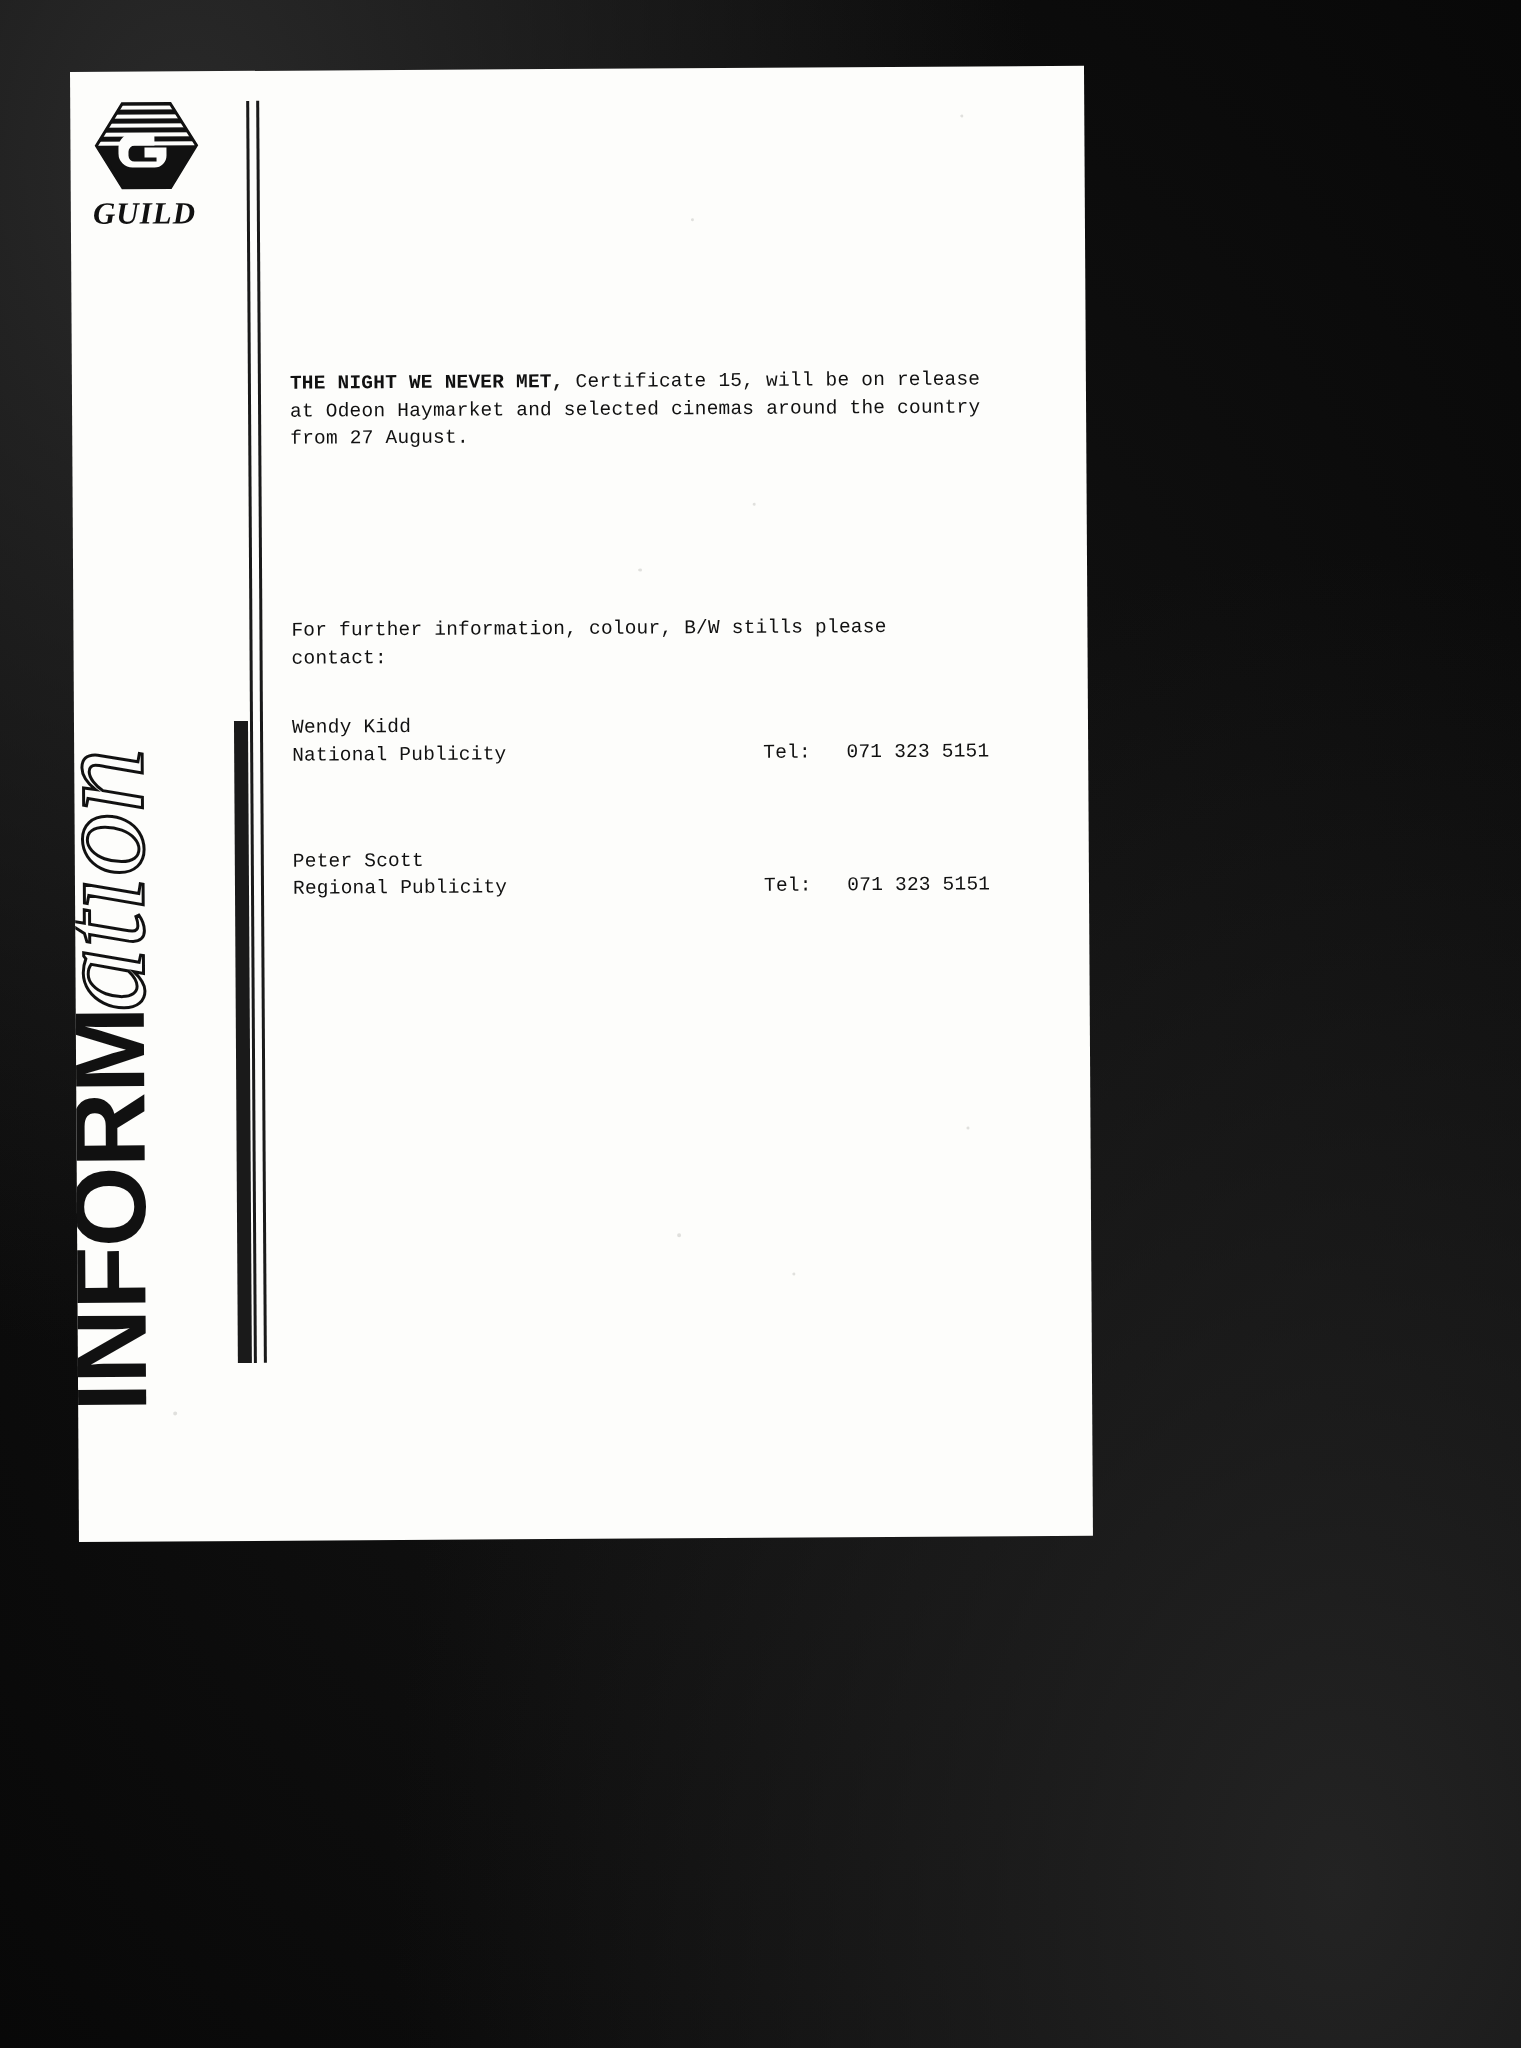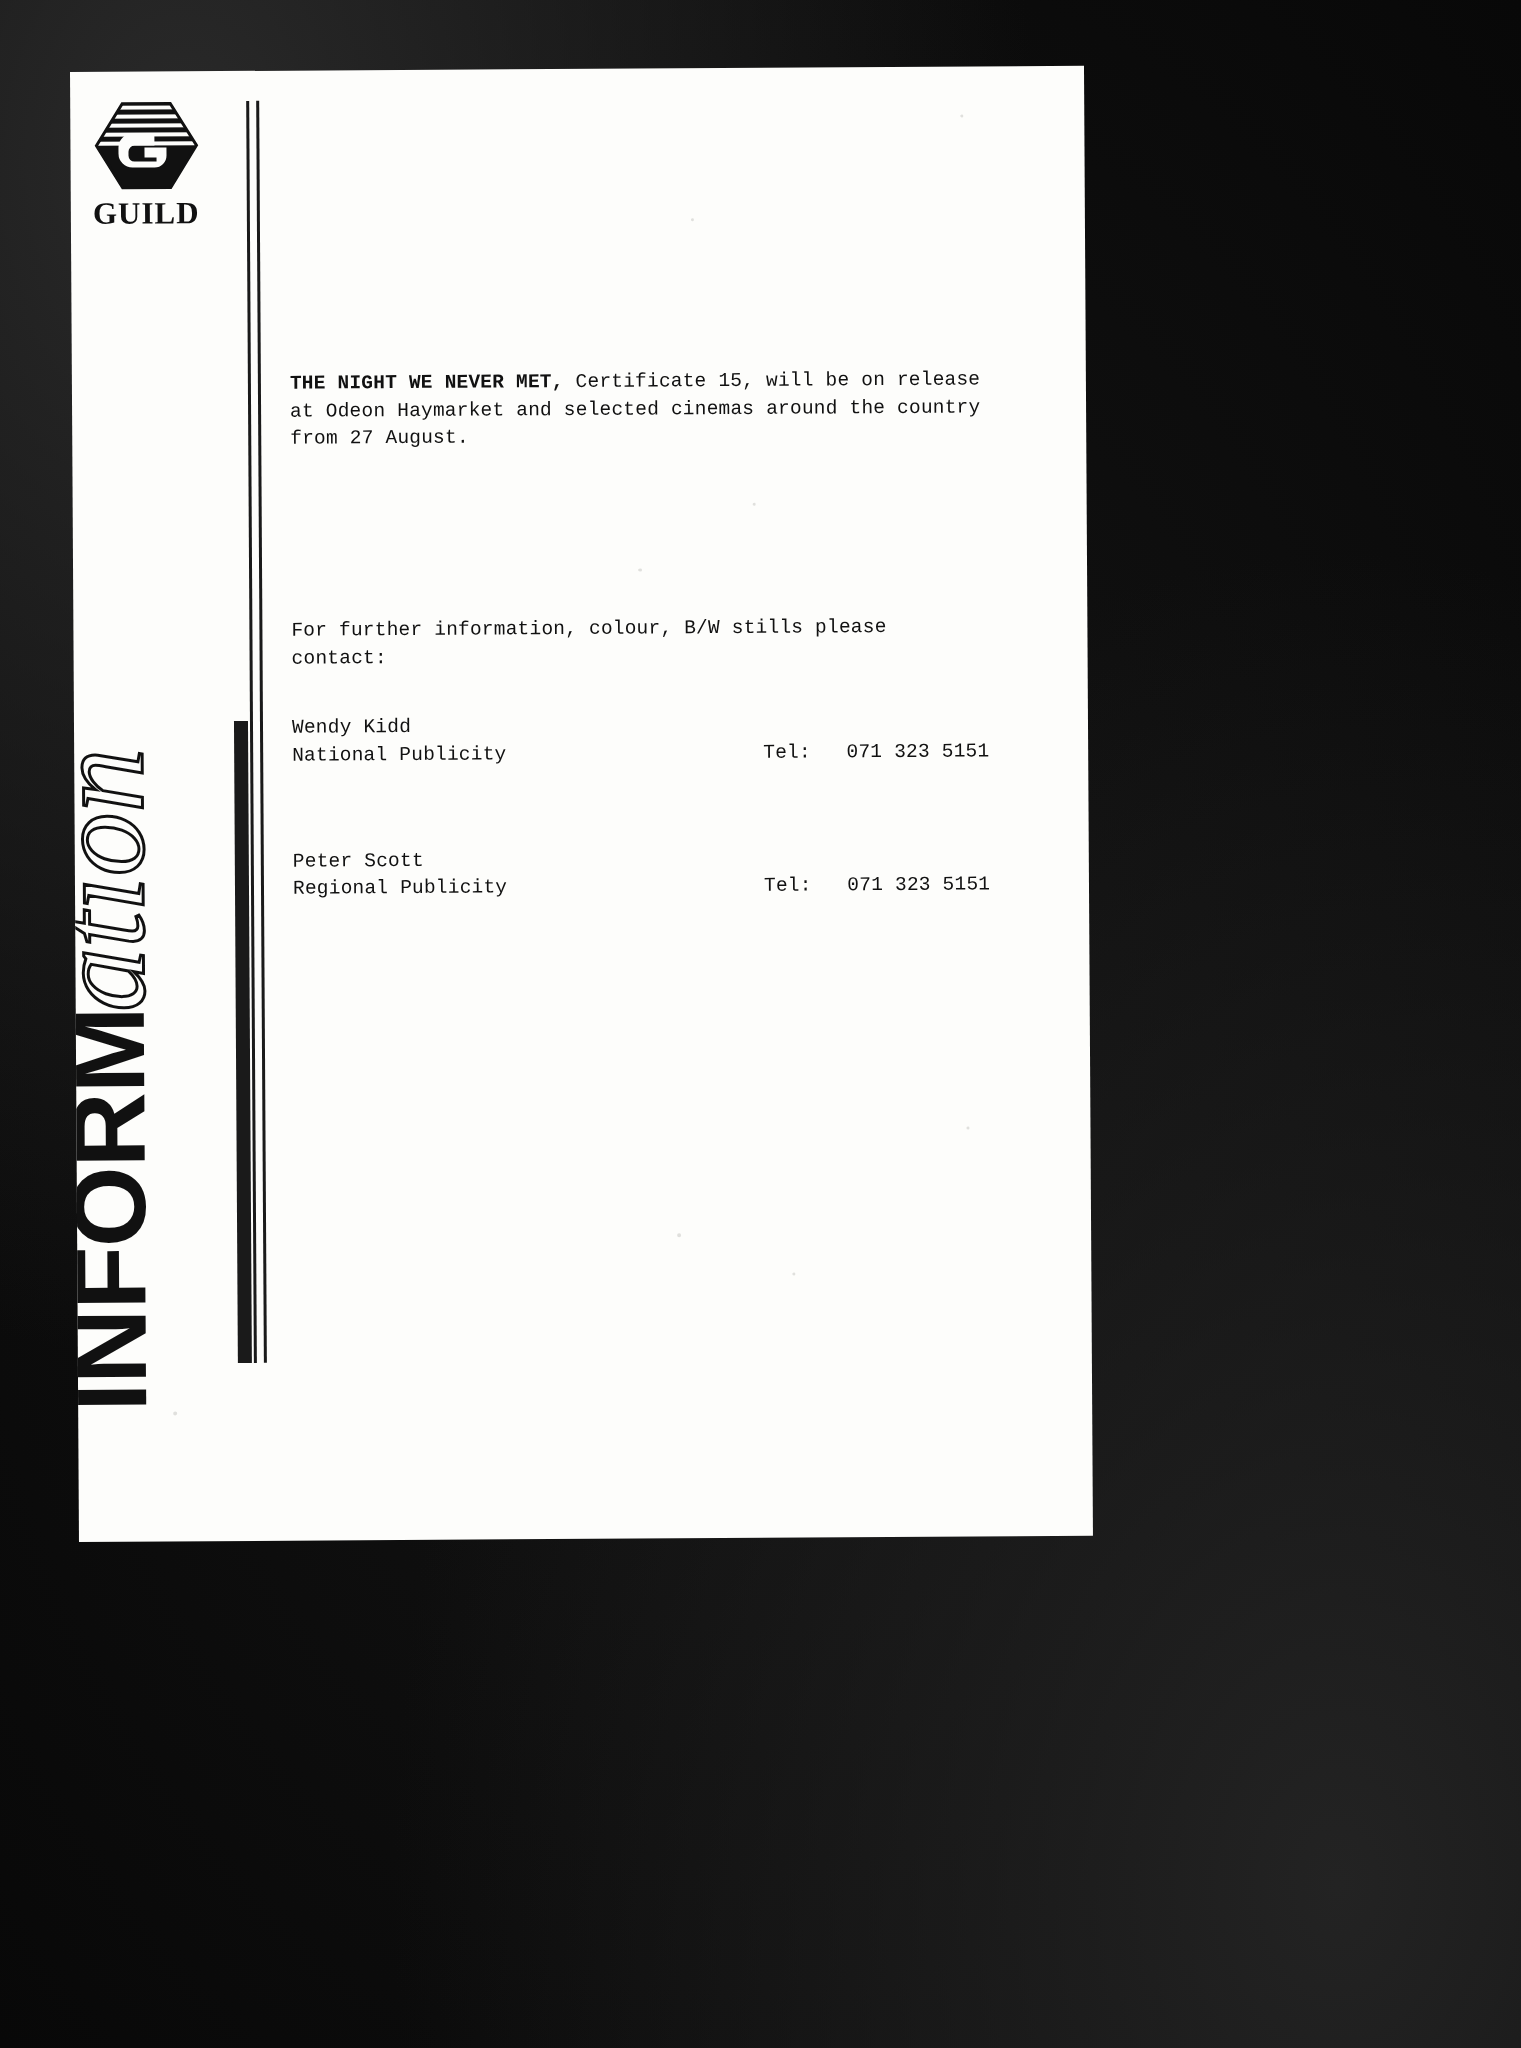--- a/index.html
+++ b/index.html
@@ -64,20 +64,21 @@
     position: relative;
   }
   .logo-word {
     margin-top: 6px;
     font-family: "Liberation Serif", serif;
     font-weight: bold;
     font-size: 31px;
     letter-spacing: 1px;
     color: #111;
     line-height: 1;
+    font-style: italic;
   }
 
   
   .rule {
     position: absolute;
     background: #1a1a1a;
   }
   .rule-thin-a { left: 176px; top: 30px; width: 3px; height: 1262px; }
   .rule-thin-b { left: 186px; top: 30px; width: 3px; height: 1262px; }
   .rule-thick  { left: 160px; top: 650px; width: 14px; height: 642px; }

